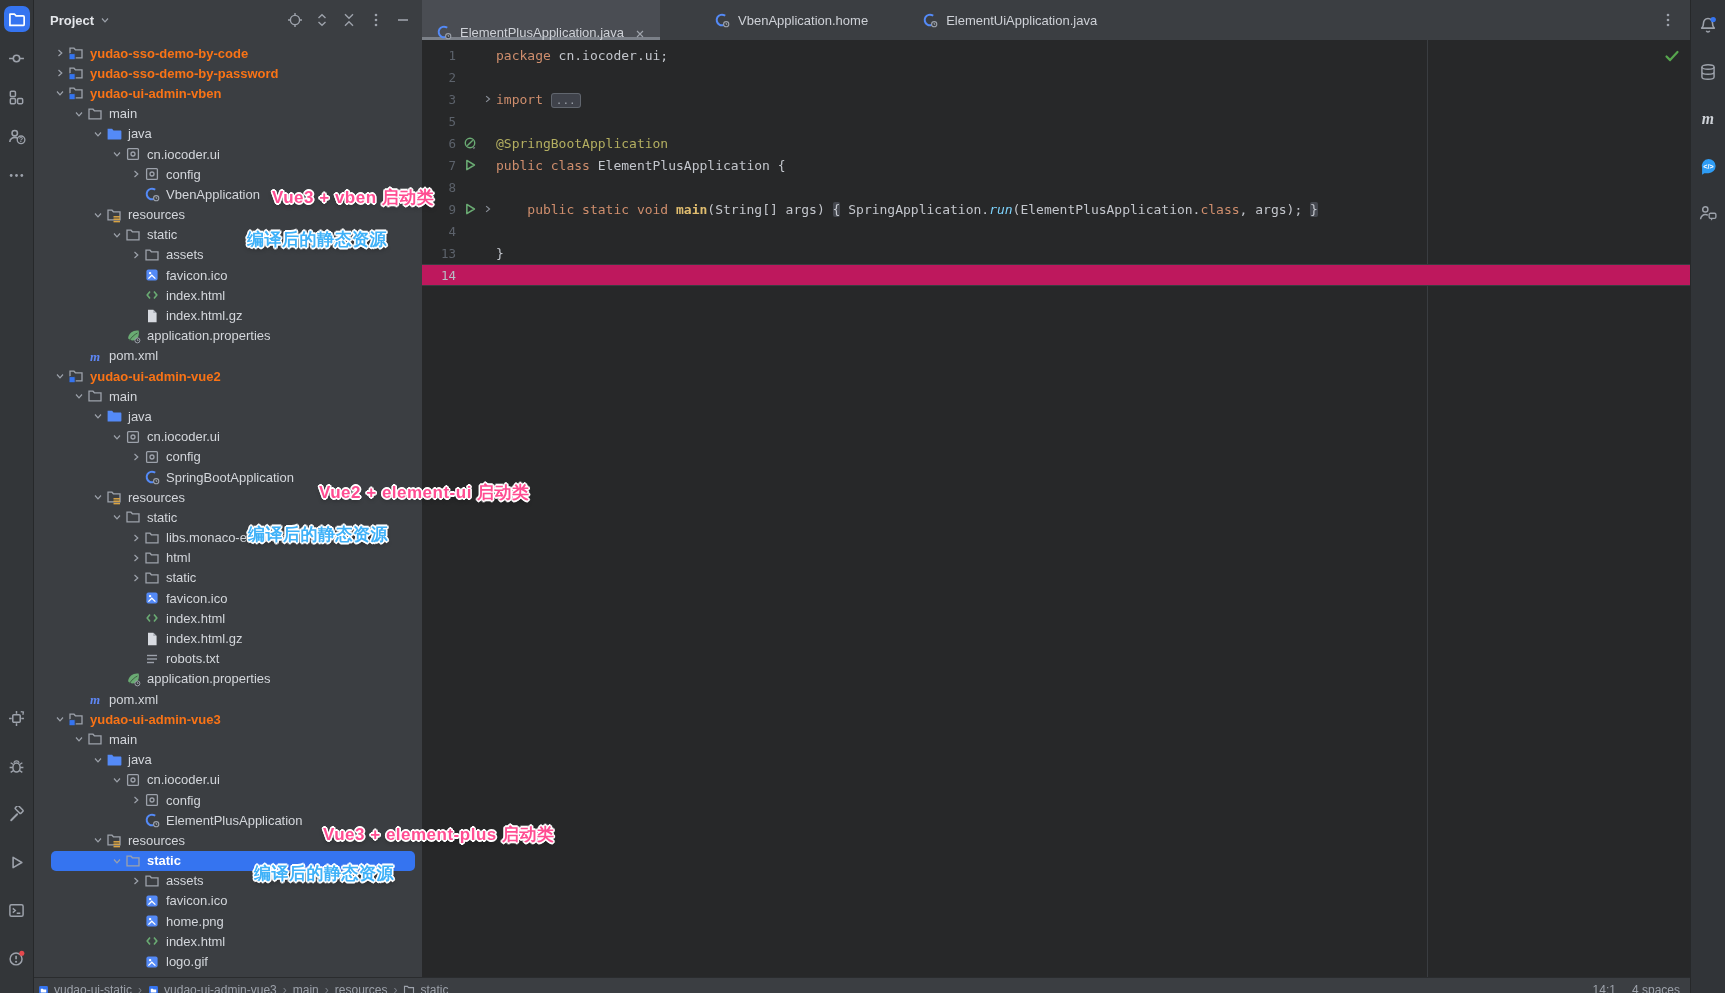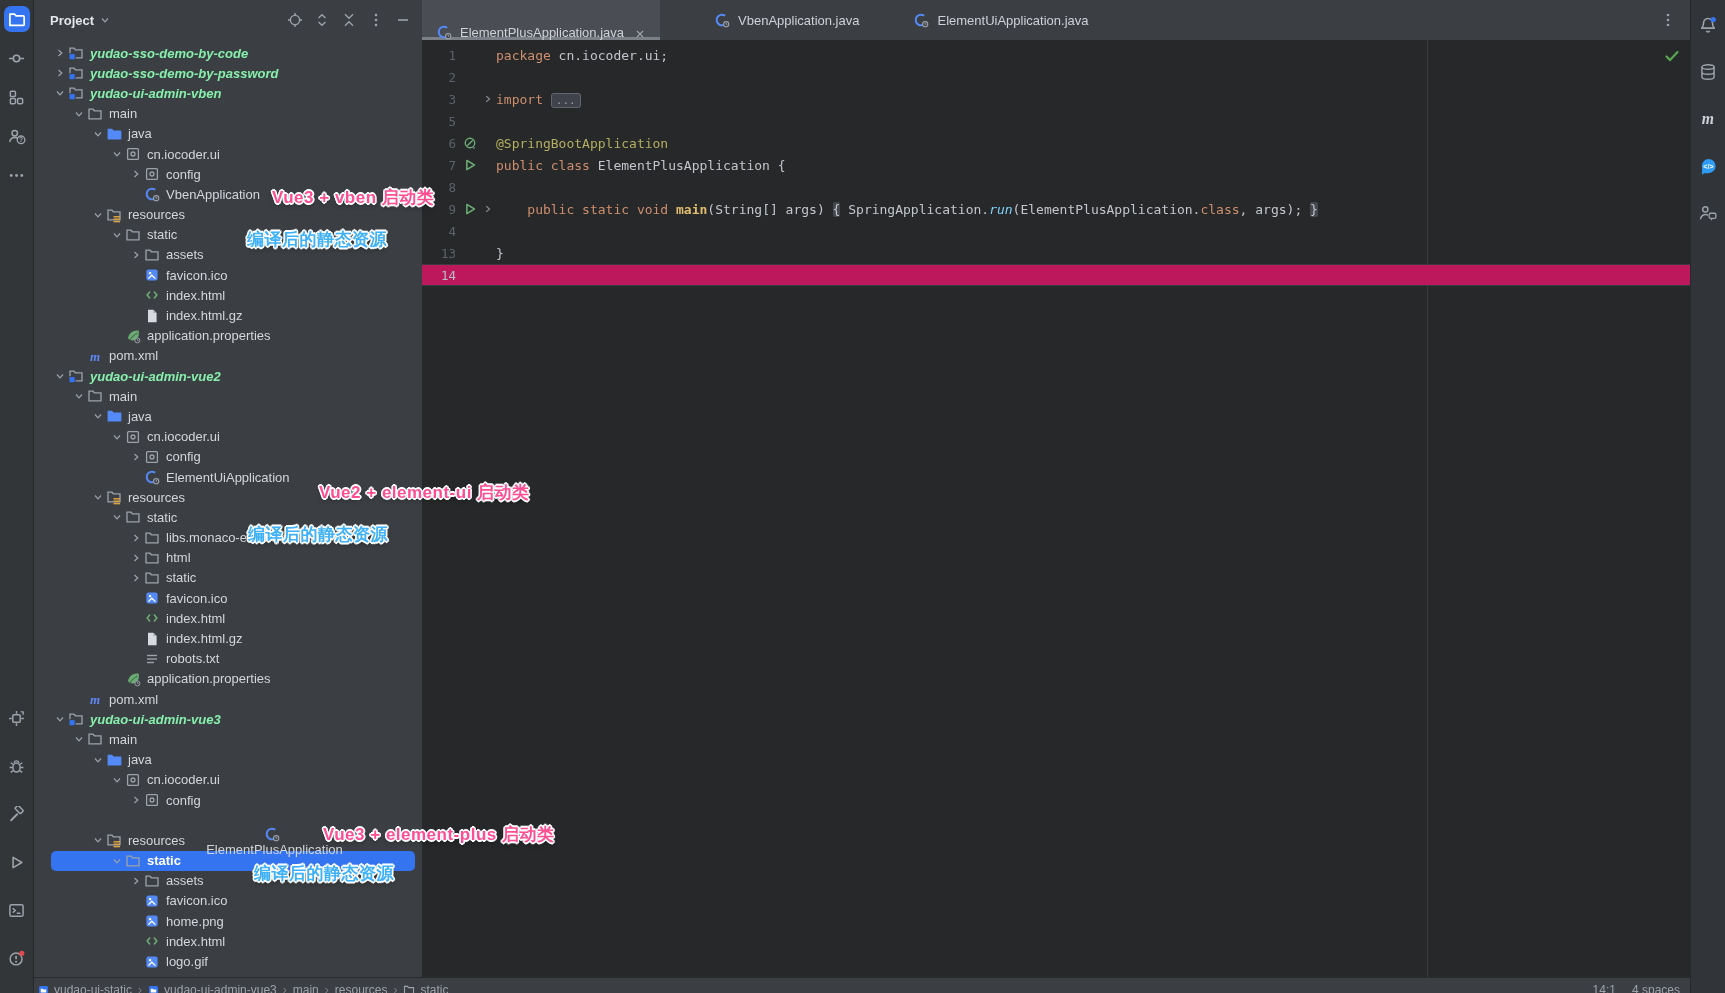--- a/index.html
+++ b/index.html
@@ -19,21 +19,21 @@
   #project-panel{position:absolute;left:34px;top:0;width:388px;bottom:15px;background:#3b3e42;}
   #panel-header{height:40px;display:flex;align-items:center;padding:0 10px 0 16px;}
   #panel-title{font-weight:bold;color:#e4e6ea;display:flex;align-items:center;gap:5px;cursor:pointer;}
   #panel-tools{margin-left:auto;display:flex;align-items:center;gap:9px;color:#9da2ab;}
   .tool-btn{width:18px;height:18px;display:flex;align-items:center;justify-content:center;cursor:pointer;border-radius:4px;}
   #tree{position:absolute;left:0;right:0;top:43px;bottom:0;overflow:hidden;}
   .trow{position:relative;height:20.2px;display:flex;align-items:center;white-space:nowrap;cursor:pointer;}
   .trow .chev{width:17px;height:16px;display:flex;align-items:center;justify-content:center;color:#9da2ab;flex:none;}
   .trow .ticon{width:16px;height:16px;margin-right:6px;flex:none;display:flex;align-items:center;justify-content:center;}
   .trow .tlabel{position:relative;z-index:1;color:#d3d6db;}
-  .trow.bold .tlabel{font-weight:bold;color:#86efac;font-style:italic;}
+  .trow.bold .tlabel{font-weight:bold;color:#f97316;}
   .trow.sel::before{content:"";position:absolute;left:17px;right:7px;top:0;bottom:0;background:#3574f0;border-radius:5px;}
   .trow.sel .tlabel{color:#fff;font-weight:bold;}
   .trow .chev,.trow .ticon{position:relative;z-index:1;}
   
   #editor-zone{position:absolute;left:422px;top:0;right:35px;bottom:15px;}
   #tabbar{position:relative;height:40px;background:#3b3e42;border-bottom:1px solid #2a2c2e;display:flex;align-items:stretch;}
   .tab{display:flex;align-items:center;gap:8px;padding:0 14px;color:#ced1d7;cursor:pointer;position:relative;}
   .tab.active{background:#4a4d53;box-shadow:inset 0 -3px 0 #7b8088;align-items:flex-end;}
   .tab .close{color:#a0a5ad;font-size:14px;margin-left:2px;cursor:pointer;}
   #tab-more{margin-left:auto;align-self:center;margin-right:14px;color:#9da2ab;cursor:pointer;}
@@ -508,21 +508,21 @@
         </div>
         <div class="trow" style="padding-left: 93px;">
           <span class="chev"></span>
           <span class="ticon">
             <svg width="16" height="16" viewBox="0 0 16 16">
               <circle cx="8" cy="8" r="5.3" fill="none" stroke="#548af7" stroke-width="2" stroke-dasharray="25 9" transform="rotate(30 8 8)"></circle>
               <circle cx="12.2" cy="12.2" r="2.6" fill="#3b3e42" stroke="#9da2ab" stroke-width="1.1"></circle>
               <path d="M12.2 11v1.3h1" fill="none" stroke="#9da2ab" stroke-width="1"></path>
             </svg>
           </span>
-          <span class="tlabel">ElementUiApplication</span>
+          <span class="tlabel">SpringBootApplication</span>
         </div>
         <div class="trow" style="padding-left: 55px;">
           <span class="chev">
             <svg width="12" height="12" viewBox="0 0 16 16">
               <path d="M4 6l4 4.4L12 6" fill="none" stroke="#9da2ab" stroke-width="1.6"></path>
             </svg>
           </span>
           <span class="ticon">
             <svg width="16" height="16" viewBox="0 0 16 16">
               <path d="M2 3.2h4l1.4 1.6H14v8H2z" fill="none" stroke="#9da2ab" stroke-width="1.3"></path>
@@ -713,21 +713,21 @@
             </svg>
           </span>
           <span class="ticon">
             <svg width="16" height="16" viewBox="0 0 16 16">
               <rect x="2.6" y="2.6" width="10.8" height="10.8" rx="1" fill="none" stroke="#9da2ab" stroke-width="1.3"></rect>
               <circle cx="8" cy="8" r="2" fill="none" stroke="#9da2ab" stroke-width="1.3"></circle>
             </svg>
           </span>
           <span class="tlabel">config</span>
         </div>
-        <div class="trow" style="padding-left: 93px; flex-direction: column;">
+        <div class="trow" style="padding-left: 93px;">
           <span class="chev"></span>
           <span class="ticon">
             <svg width="16" height="16" viewBox="0 0 16 16">
               <circle cx="8" cy="8" r="5.3" fill="none" stroke="#548af7" stroke-width="2" stroke-dasharray="25 9" transform="rotate(30 8 8)"></circle>
               <circle cx="12.2" cy="12.2" r="2.6" fill="#3b3e42" stroke="#9da2ab" stroke-width="1.1"></circle>
               <path d="M12.2 11v1.3h1" fill="none" stroke="#9da2ab" stroke-width="1"></path>
             </svg>
           </span>
           <span class="tlabel">ElementPlusApplication</span>
         </div>
@@ -839,21 +839,21 @@
           </span>
         </div>
         <div class="tab" style="margin-left: 40px;">
           <span style="display: inline-flex;">
             <svg width="16" height="16" viewBox="0 0 16 16">
               <circle cx="8" cy="8" r="5.3" fill="none" stroke="#548af7" stroke-width="2" stroke-dasharray="25 9" transform="rotate(30 8 8)"></circle>
               <circle cx="12.2" cy="12.2" r="2.6" fill="#3b3e42" stroke="#9da2ab" stroke-width="1.1"></circle>
               <path d="M12.2 11v1.3h1" fill="none" stroke="#9da2ab" stroke-width="1"></path>
             </svg>
           </span>
-          <span>VbenApplication.java</span>
+          <span>VbenApplication.home</span>
         </div>
         <div class="tab" style="margin-left: 26px;">
           <span style="display: inline-flex;">
             <svg width="16" height="16" viewBox="0 0 16 16">
               <circle cx="8" cy="8" r="5.3" fill="none" stroke="#548af7" stroke-width="2" stroke-dasharray="25 9" transform="rotate(30 8 8)"></circle>
               <circle cx="12.2" cy="12.2" r="2.6" fill="#3b3e42" stroke="#9da2ab" stroke-width="1.1"></circle>
               <path d="M12.2 11v1.3h1" fill="none" stroke="#9da2ab" stroke-width="1"></path>
             </svg>
           </span>
           <span>ElementUiApplication.java</span>

